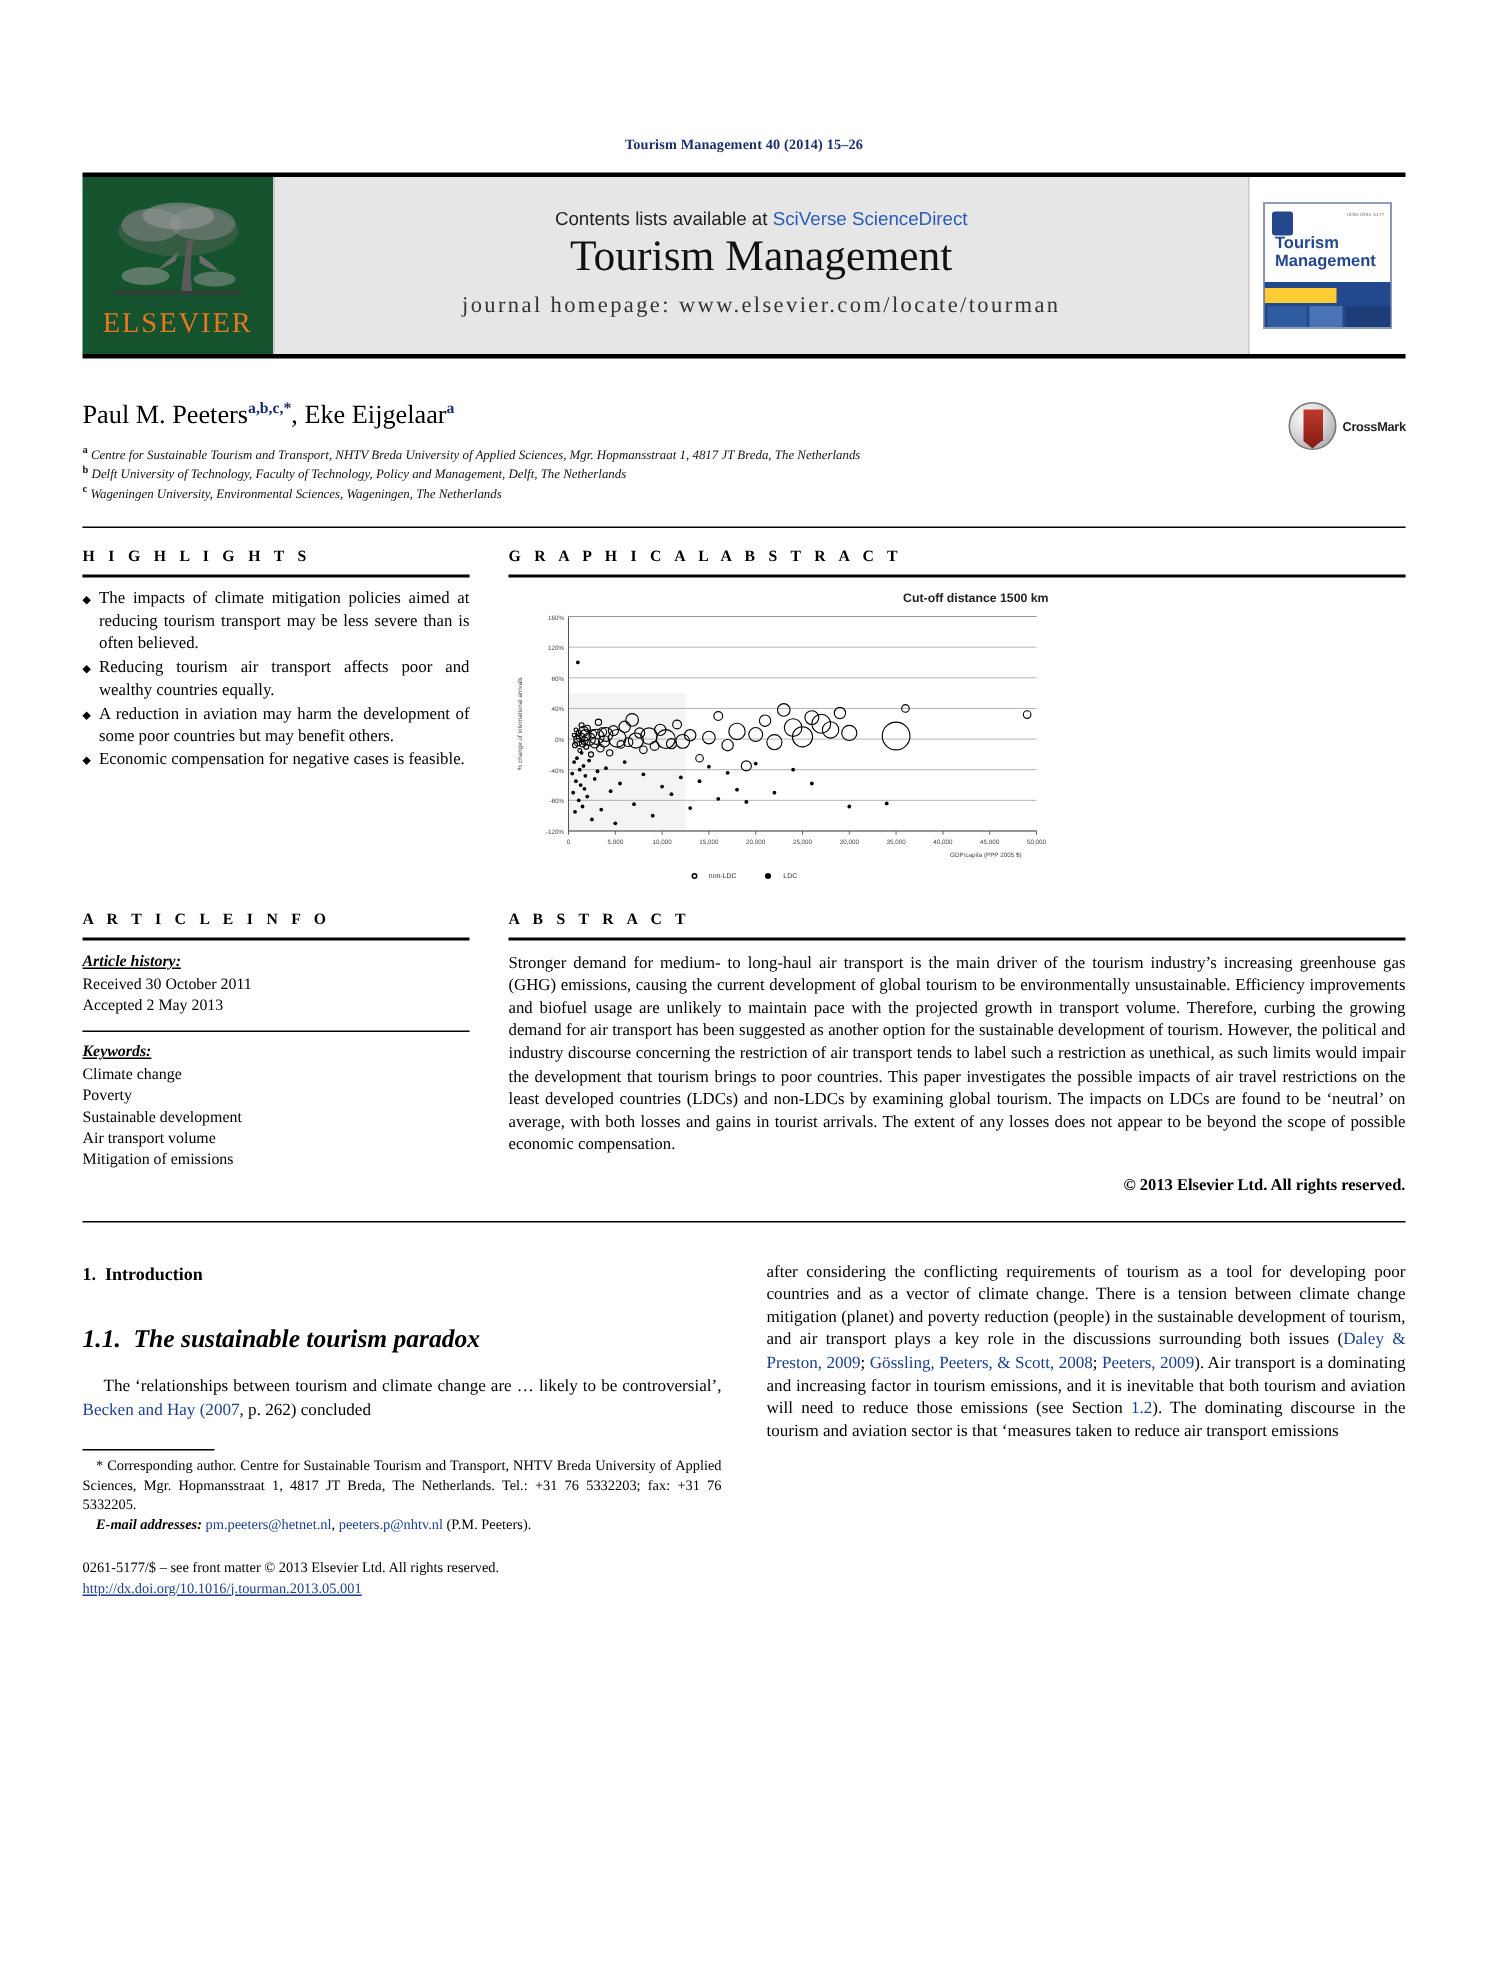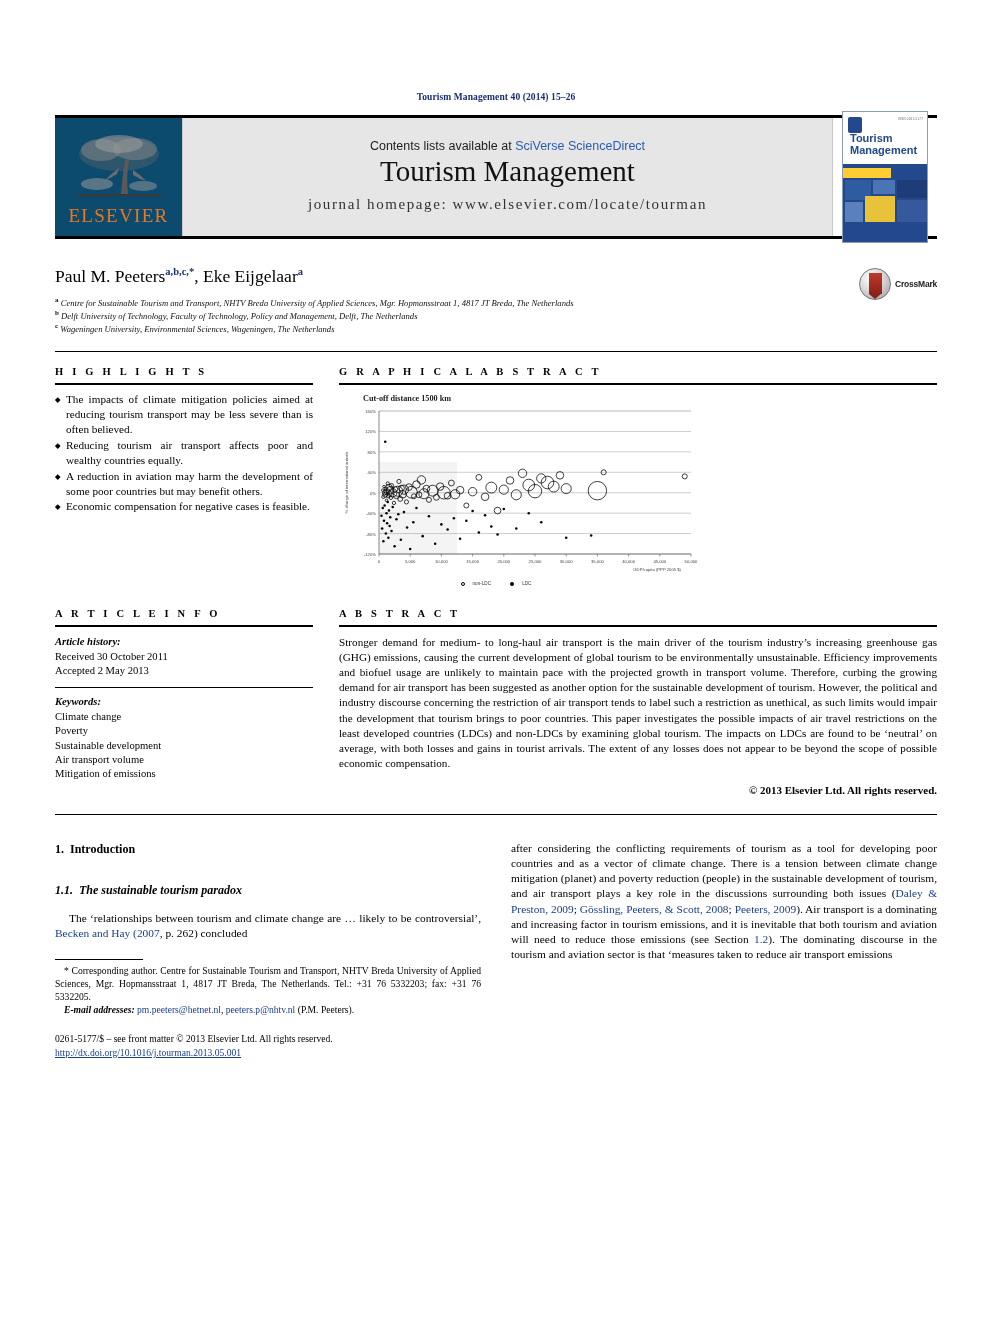--- a/index.html
+++ b/index.html
@@ -36,21 +36,21 @@
   }
   .elsevier-logo {
     width: 128px;
     flex: 0 0 128px;
     border-right: 1px solid #c8c8c8;
     display: flex;
     flex-direction: column;
     align-items: center;
     justify-content: center;
     padding: 4px 0 2px;
-    background: #0c4a6e;
+    background: #14532d;
   }
   .tree-svg { display:block; }
   .elsevier-word {
     font-family: "Liberation Serif", serif;
     color: #e87722;
     font-size: 19px;
     letter-spacing: 1.3px;
     line-height: 1;
     margin-top: 2px;
   }
@@ -86,21 +86,21 @@
   .cover-thumb {
     width: 105px;
     flex: 0 0 105px;
     border-left: 1px solid #c8c8c8;
     display: flex;
     align-items: center;
     justify-content: center;
     background: #fff;
   }
   .cover-inner {
-    width: 86px; height: 132px;
+    width: 86px; height: 84px;
     background: #24488c;
     position: relative;
     overflow: hidden;
     border: 1px solid #8d9bb5;
   }
   .cover-top { position:absolute; left:0; top:0; width:100%; height:52px; background:#fff; }
   .cover-elsmark { position:absolute; left:5px; top:5px; width:14px; height:16px;
      background:#24488c; border-radius:2px; }
   .cover-tinytext { position:absolute; right:4px; top:5px; font-size:3px; color:#666;
      font-family:"Liberation Sans",sans-serif; letter-spacing:.2px;}
@@ -190,62 +190,62 @@
     font-family: "Liberation Serif", serif;
   }
   .hl-list li:before {
     content: "";
     position: absolute; left: 1px; top: 6px;
     width: 3.5px; height: 3.5px; background: #000;
     transform: rotate(45deg);
   }
 
   .ai-block { margin-top: 8px; font-size: 10.6px; line-height: 1.36; }
-  .ai-block .it { font-style: italic; font-weight: bold; }
+  .ai-block .it { font-style: italic; font-weight: bold; text-decoration: underline; }
   .ai-rule { border-top: 1px solid #000; margin: 9px 0 7px; }
 
   .abstract-text {
     font-size: 11.2px;
     line-height: 1.345;
     text-align: justify;
     margin-top: 8px;
     font-family: "Liberation Serif", serif;
   }
   .copyright {
     text-align: right;
     font-size: 11px;
     font-weight: bold;
     margin-top: 13px;
   }
 
   
   .ga-wrap { margin-top: 9px; }
   .chart-box { width: 360px; position: relative; }
   .chart-title {
-    font-family: Liberation Serif, serif;
+    font-family: Liberation Sans, sans-serif;
     font-size: 8.2px; font-weight: bold; color:#222;
-    text-align: left; margin: 3px 0 2px 24px;
+    text-align: right; margin: 3px 0 2px 24px;
   }
   .plot-holder { position: relative; width: 360px; height: 175px; }
   .legend-row {
     font-family: "Liberation Sans", sans-serif;
     font-size: 4.6px; color: #333;
     text-align: center; margin-left: -40px; margin-top: 1px;
   }
   .legend-row span { margin: 0 6px; }
   .legend-dot {
     display:inline-block; width:4px; height:4px; border-radius:50%;
     background:#000; margin-right:2px; vertical-align:middle;
   }
 
   
   .body-cols { display: flex; gap: 30px; margin-top: 26px; }
   .bcol { flex: 1 1 0; font-size: 11.4px; line-height: 1.335; text-align: justify; }
   .h2 { font-size: 12px; font-weight: bold; margin: 0 0 25px; }
-  .h3 { font-size: 12px; font-weight: bold; font-style: italic; margin: 0 0 13px; }
+  .h3 { font-size: 17px; font-weight: bold; font-style: italic; margin: 0 0 13px; }
   .para { margin: 0 0 0; text-indent: 14px; }
   .noindent { text-indent: 0; }
   a.ref { color: #1a3f8f; text-decoration: none; }
 
   .fn-rule { border-top: 1px solid #000; width: 88px; margin: 18px 0 4px; }
   .footnote { font-size: 9.6px; line-height: 1.36; text-align: justify; }
   .footnote .ind { text-indent: 9px; }
   .footnote .ital { font-style: italic; font-weight: bold; }
   .mail { color: #1a3f8f; text-decoration: none; }
   .frontmatter { font-size: 9.6px; line-height: 1.4; margin-top: 16px; }

